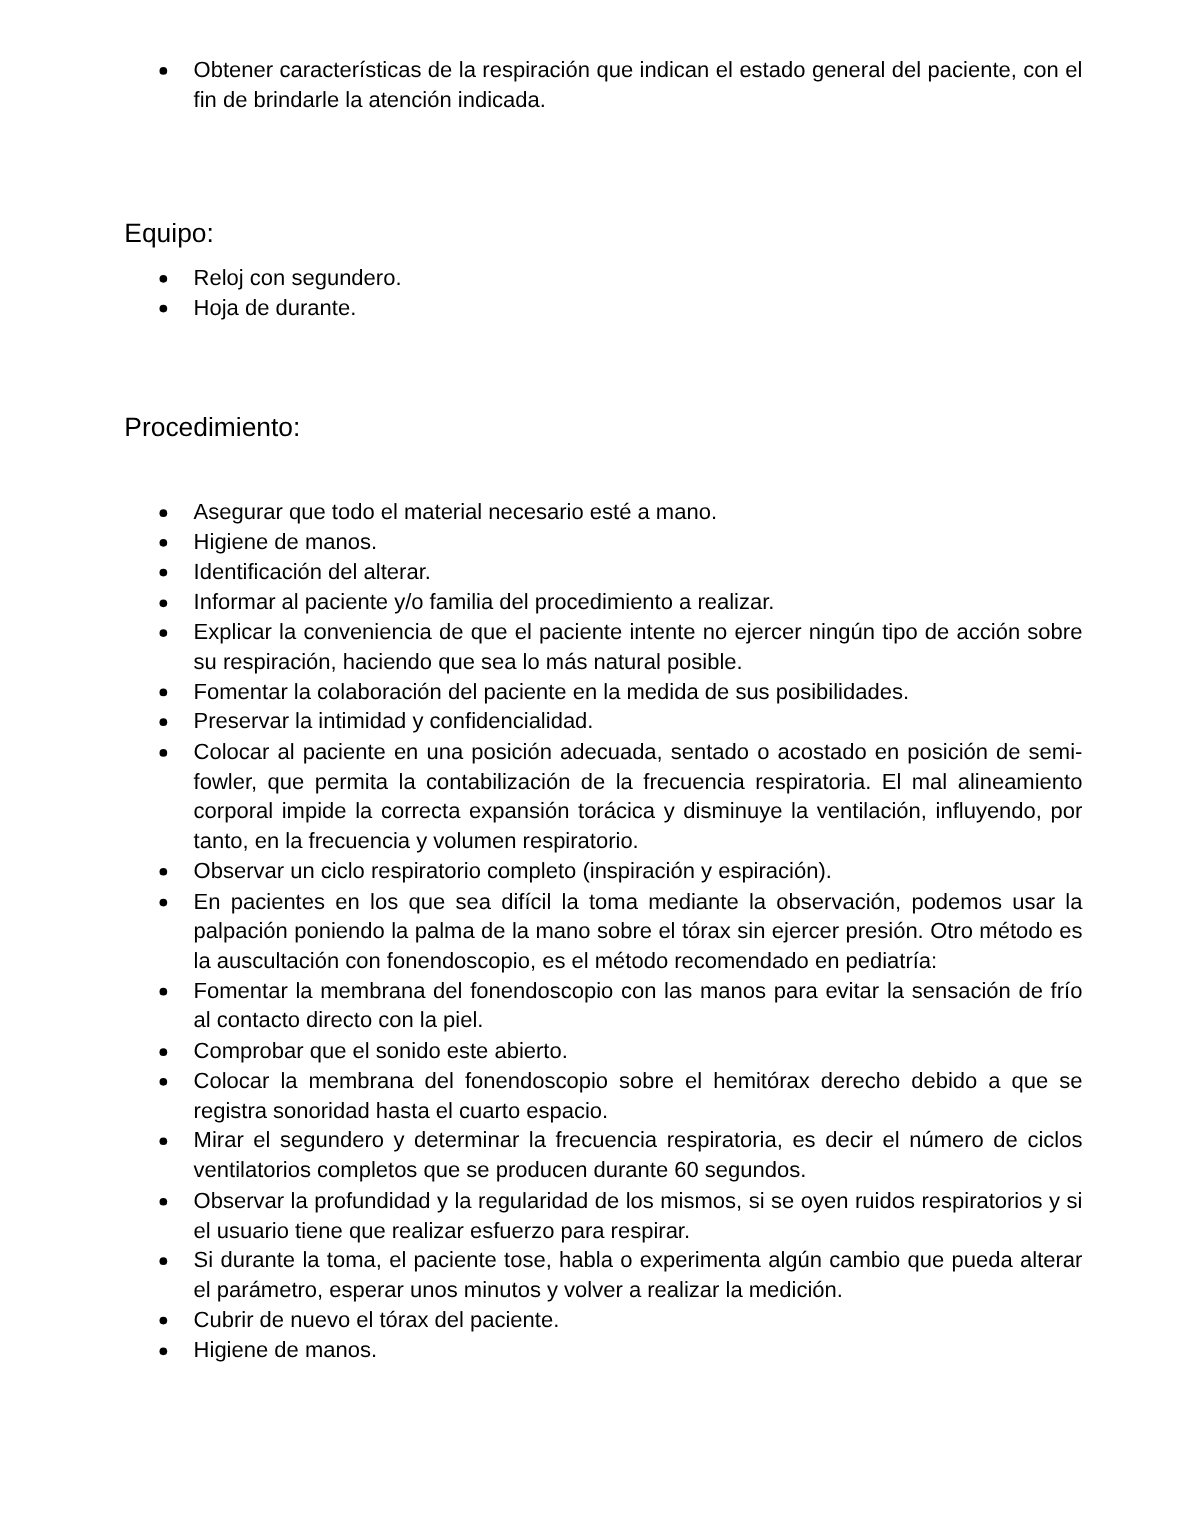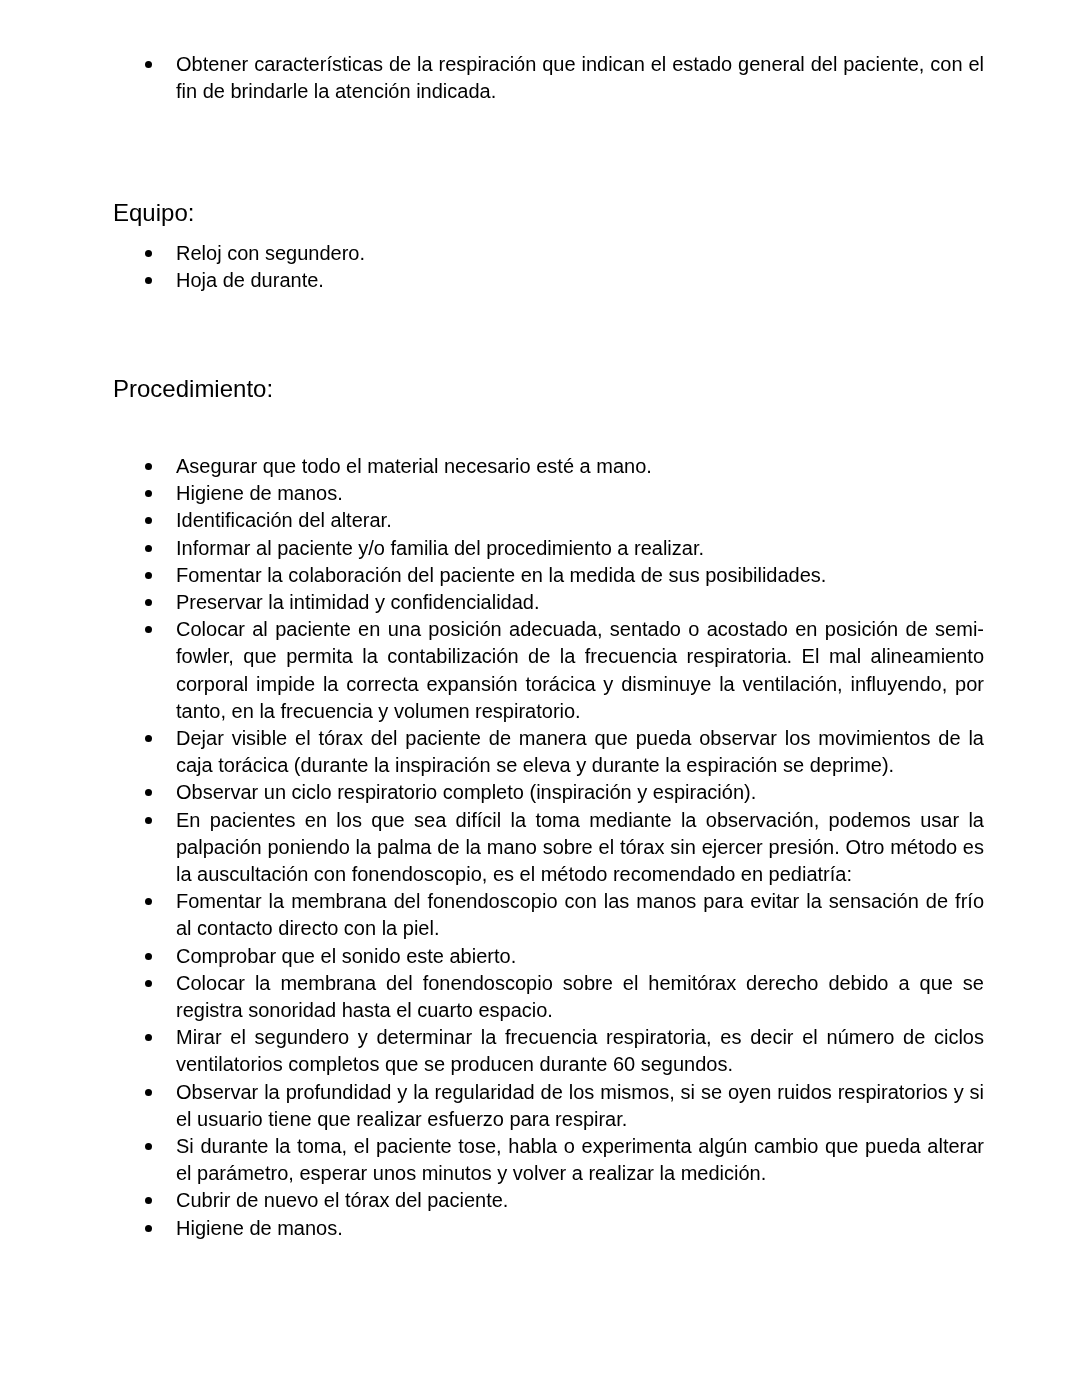--- a/index.html
+++ b/index.html
@@ -50,24 +50,24 @@
     <li>Hoja de durante.</li>
   </ul>
 
   <div class="heading" id="proc-title">Procedimiento:</div>
 
   <ul class="bullets" id="proc">
     <li>Asegurar que todo el material necesario esté a mano.</li>
     <li>Higiene de manos.</li>
     <li>Identificación del alterar.</li>
     <li>Informar al paciente y/o familia del procedimiento a realizar.</li>
+    <li>Explicar la conveniencia de que el paciente intente no ejercer ningún tipo de acción sobre su respiración, haciendo que sea lo más natural posible.</li>
     <li>Fomentar la colaboración del paciente en la medida de sus posibilidades.</li>
     <li>Preservar la intimidad y confidencialidad.</li>
     <li>Colocar al paciente en una posición adecuada, sentado o acostado en posición de semi-fowler, que permita la contabilización de la frecuencia respiratoria. El mal alineamiento corporal impide la correcta expansión torácica y disminuye la ventilación, influyendo, por tanto, en la frecuencia y volumen respiratorio.</li>
-    <li>Dejar visible el tórax del paciente de manera que pueda observar los movimientos de la caja torácica (durante la inspiración se eleva y durante la espiración se deprime).</li>
     <li>Observar un ciclo respiratorio completo (inspiración y espiración).</li>
     <li>En pacientes en los que sea difícil la toma mediante la observación, podemos usar la palpación poniendo la palma de la mano sobre el tórax sin ejercer presión. Otro método es la auscultación con fonendoscopio, es el método recomendado en pediatría:</li>
     <li>Fomentar la membrana del fonendoscopio con las manos para evitar la sensación de frío al contacto directo con la piel.</li>
     <li>Comprobar que el sonido este abierto.</li>
     <li>Colocar la membrana del fonendoscopio sobre el hemitórax derecho debido a que se registra sonoridad hasta el cuarto espacio.</li>
     <li>Mirar el segundero y determinar la frecuencia respiratoria, es decir el número de ciclos ventilatorios completos que se producen durante 60 segundos.</li>
     <li>Observar la profundidad y la regularidad de los mismos, si se oyen ruidos respiratorios y si el usuario tiene que realizar esfuerzo para respirar.</li>
     <li>Si durante la toma, el paciente tose, habla o experimenta algún cambio que pueda alterar el parámetro, esperar unos minutos y volver a realizar la medición.</li>
     <li>Cubrir de nuevo el tórax del paciente.</li>
     <li>Higiene de manos.</li>

